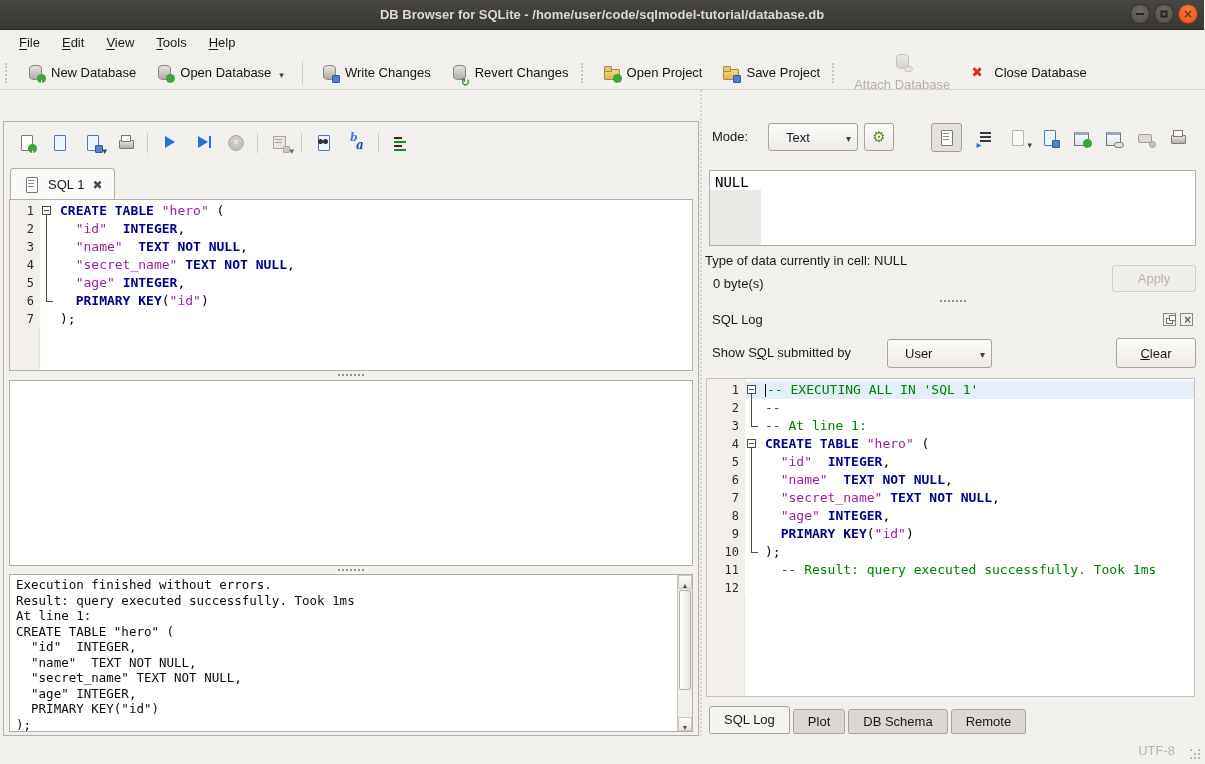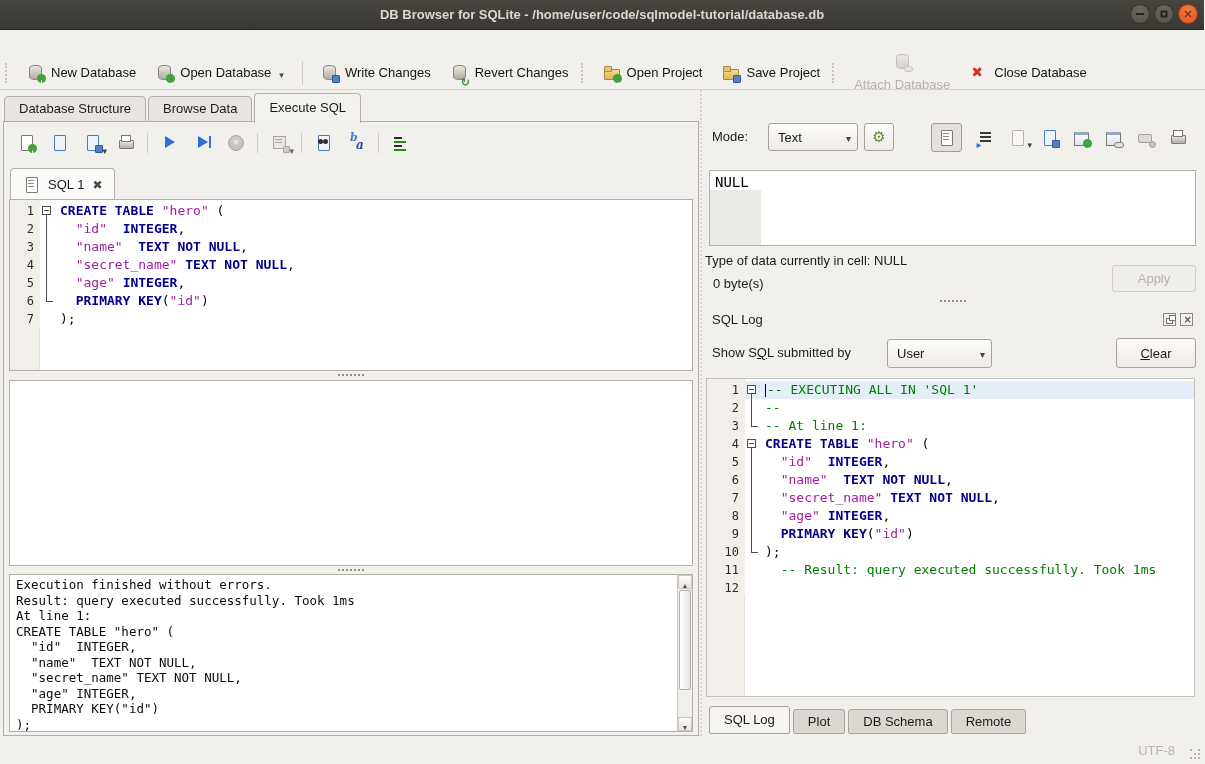--- a/index.html
+++ b/index.html
@@ -179,21 +179,21 @@
   .dock{position:absolute;left:705px;top:90px;width:495px;height:647px;}
   .sec-title{position:absolute;left:7px;right:7px;display:flex;justify-content:space-between;align-items:center;color:#1c1c1c;}
   .sec-title.ct1{top:3px;} .sec-title.ct2{top:222px;}
   .dockbtns{display:flex;gap:4px;}
   .dbtn{width:13px;height:13px;border:1px solid #8d8982;background:#f2f0ec;position:relative;}
   .dbtn.float::before{content:"";position:absolute;left:2px;top:4px;width:5px;height:4px;border:1px solid #76726b;background:#fff;}
   .dbtn.float::after{content:"";position:absolute;left:5px;top:1px;width:5px;height:4px;border:1px solid #76726b;background:#fff;}
   .dbtn.closep::before{content:"\00d7";position:absolute;left:2.5px;top:-1px;font:bold 10px/13px "DejaVu Sans";color:#55524c;}
 
   .mode-label{position:absolute;left:7px;top:33px;line-height:28px;}
-  .select{position:absolute;display:flex;align-items:center;justify-content:space-between;padding:0 6px 0 9px;
+  .select{position:absolute;display:flex;align-items:center;justify-content:space-between;padding:0 6px 0 17px;
           background:linear-gradient(#fdfcfb,#edeae6);border:1px solid #a7a39c;border-radius:3px;gap:16px;}
   .sel-caret::before{content:"\25be";font-size:10px;color:#45423d;}
   .mode-select{left:63px;top:33px;width:90px;height:28px;}
   .user-select{left:182px;top:249px;width:105px;height:29px;}
   .gearbtn{position:absolute;left:159px;top:33px;width:30px;height:28px;border:1px solid #a7a39c;border-radius:3px;
            background:linear-gradient(#fdfcfb,#edeae6);display:flex;align-items:center;justify-content:center;}
   .cellbar{position:absolute;left:226px;top:31px;height:32px;display:flex;align-items:center;}
   .cbtn{width:24px;height:24px;display:flex;align-items:center;justify-content:center;margin-right:8px;position:relative;}
   .cbtn.pressed{width:31px;height:29px;background:#e4e1dc;border:1px solid #a29e97;border-radius:3px;margin-right:11px;}
   .cbtn .dd{position:absolute;right:-3px;bottom:-2px;}
@@ -240,20 +240,27 @@
         </span>
       <span class="wbtn max">
           <i></i>
         </span>
       <span class="wbtn close">
           <i></i>
         </span>
     </div>
   </div>
 
+  <nav class="menubar" id="menubar">
+      <div class="menu-item"><u>F</u>ile</div>
+      <div class="menu-item"><u>E</u>dit</div>
+      <div class="menu-item"><u>V</u>iew</div>
+      <div class="menu-item"><u>T</u>ools</div>
+      <div class="menu-item"><u>H</u>elp</div>
+    </nav>
 
   <div class="toolbar" id="main-toolbar">
       <span class="thandle"></span>
       <div class="tbutton">
         <span class="ic i-db-new">
           <i class="b"></i>
         </span>
         <span class="tlabel">New Database</span>
       </div>
       <div class="tbutton">
@@ -297,25 +304,20 @@
         <span class="tlabel">Attach Database</span>
       </div>
       <div class="tbutton">
         <span class="ic i-db-close">
           <i class="b"></i>
         </span>
         <span class="tlabel">Close Database</span>
       </div>
     </div>
 
-  <div class="main-tabs" id="main-tabs">
-      <div class="mtab">Database Structure</div>
-      <div class="mtab">Browse Data</div>
-      <div class="mtab active">Execute SQL</div>
-    </div>
 
   <div class="tab-frame">
     <div class="sql-toolbar" id="sql-toolbar">
         <span class="sbtn">
           <span class="ic i-new-tab">
             <i class="b"></i>
           </span>
         </span>
         <span class="sbtn">
           <span class="ic i-open-sql-file">

